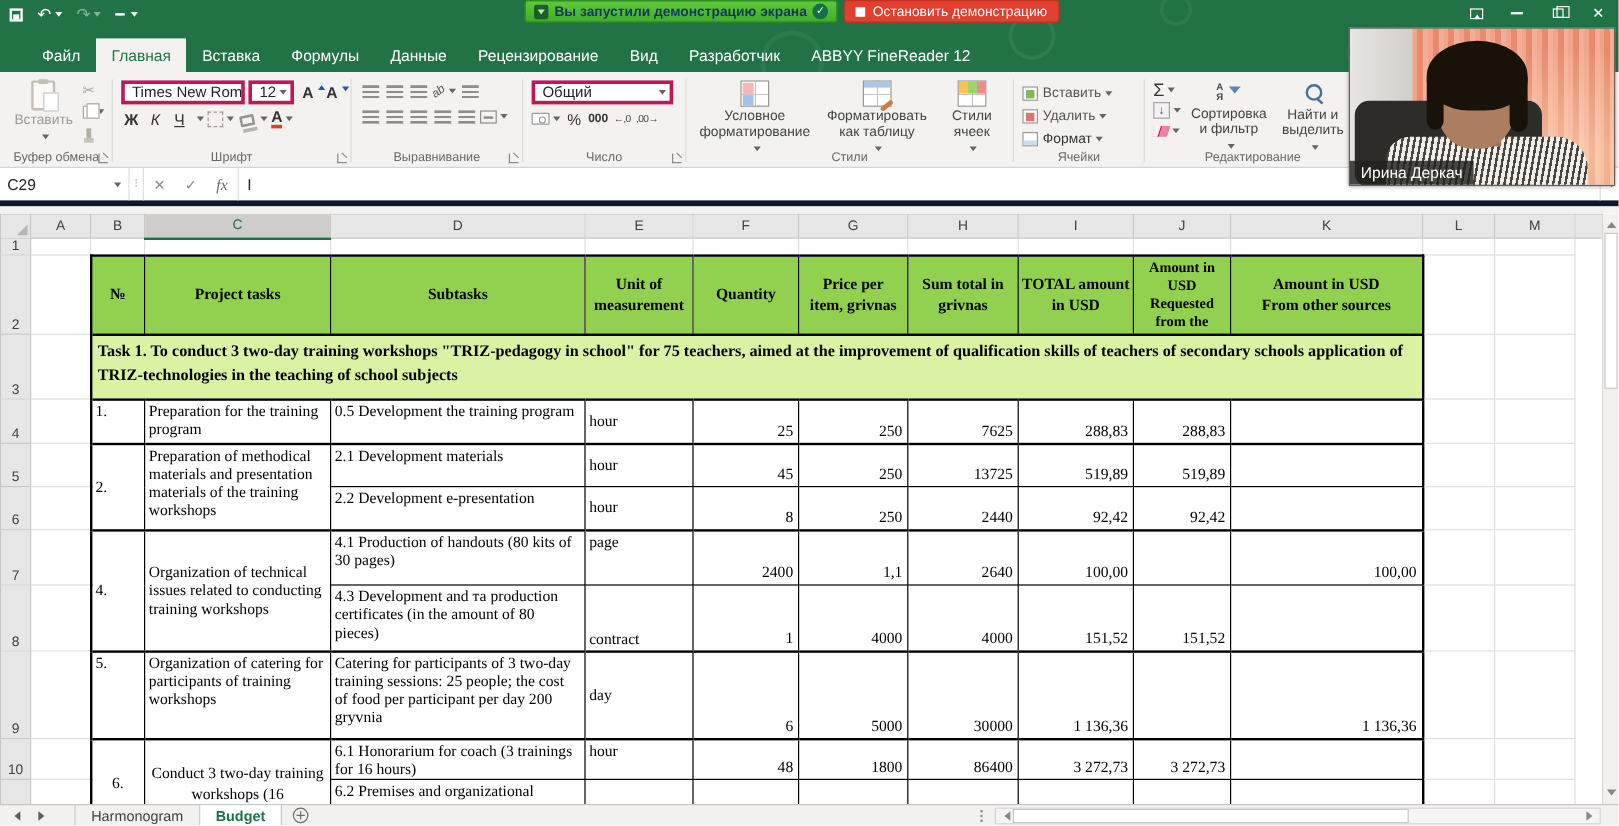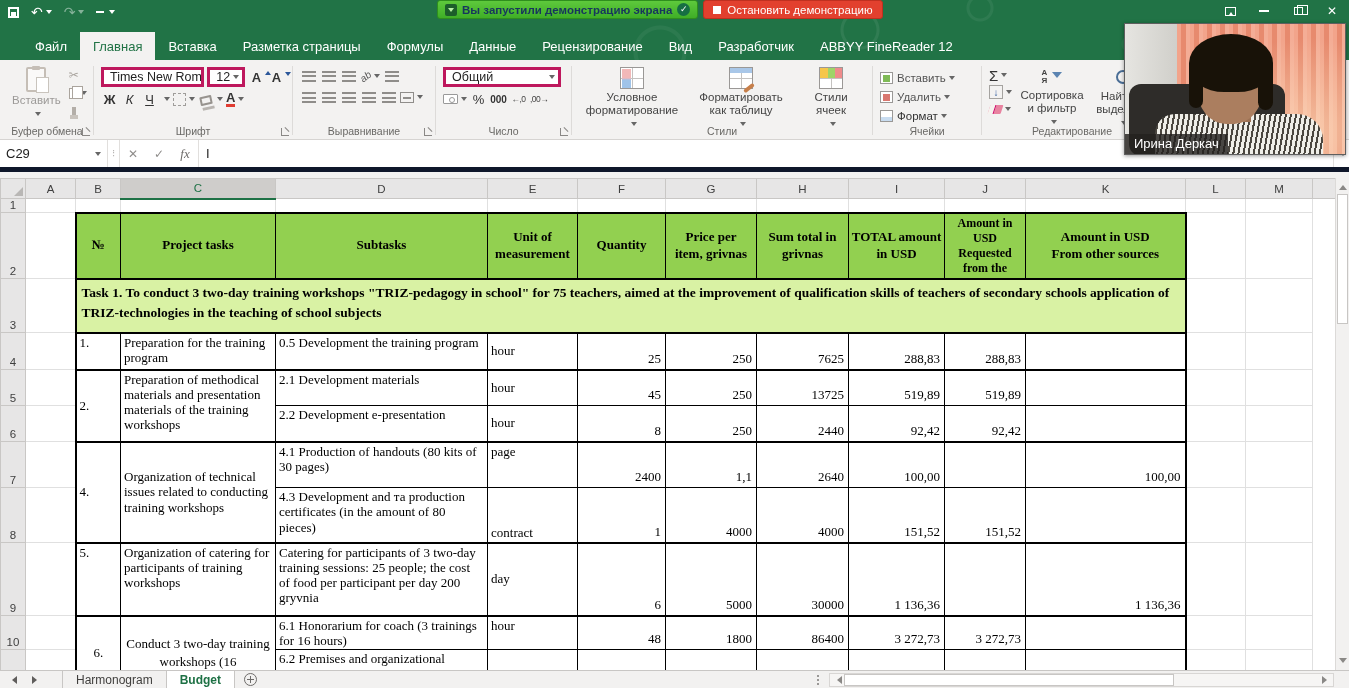--- a/index.html
+++ b/index.html
@@ -247,21 +247,20 @@
         </div>
       <div class="wb">
           <span>✕</span>
         </div>
     </div>
 
     <div class="rtabs">
       <div class="rtab">Файл</div>
       <div class="rtab on">Главная</div>
       <div class="rtab">Вставка</div>
-      <div class="rtab">Разметка страницы</div>
       <div class="rtab">Формулы</div>
       <div class="rtab">Данные</div>
       <div class="rtab">Рецензирование</div>
       <div class="rtab">Вид</div>
       <div class="rtab">Разработчик</div>
       <div class="rtab">ABBYY FineReader 12</div>
     </div>
   </div>
 
   <div class="ribbon">
@@ -397,21 +396,21 @@
           <span class="sbtn" style="font-size:10px;font-weight:bold">000</span>
           <span class="sbtn dectx">←,0</span>
           <span class="sbtn dectx">,00→</span>
         </div>
       </div>
       <span class="glab">Число</span>
       <span class="dlg"></span>
     </div>
     <div class="gsep"></div>
 
-    <div class="grp" style="width:298px;justify-content:center">
+    <div class="grp" style="width:270px;justify-content:center">
       <div class="bigbtn" style="width:104px">
         <span class="icgrid cf"></span>
         <span class="lbl">Условное форматирование</span>
         <i class="cd"></i>
       </div>
       <div class="bigbtn" style="width:114px">
         <span class="icgrid ft"></span>
         <span class="lbl">Форматировать как таблицу</span>
         <i class="cd"></i>
       </div>

